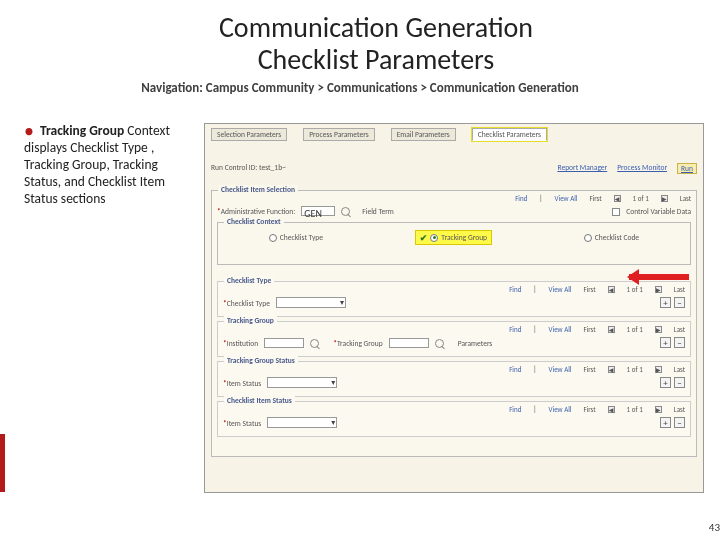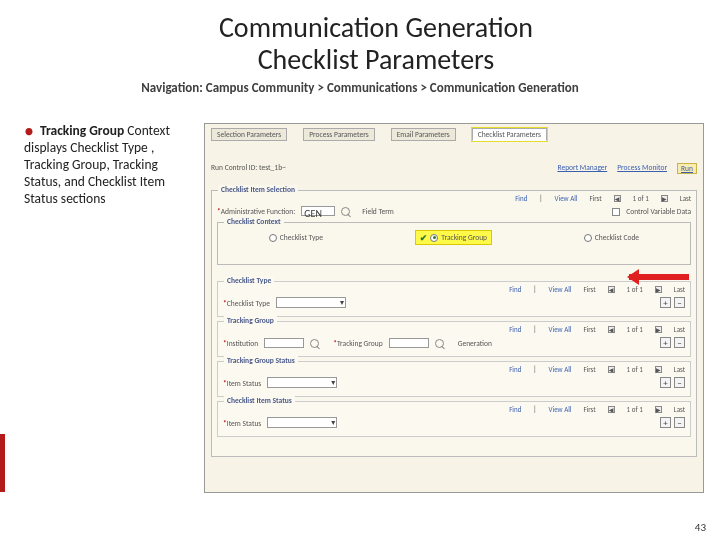--- a/index.html
+++ b/index.html
@@ -211,21 +211,21 @@
   }
   .arrow::before {
     content:"";
     position:absolute;
     left:-10px; top:-5px;
     border: 8px solid transparent;
     border-right: 12px solid #e02020;
   }
   .pagenum {
     position:absolute;
-    bottom: 6px; right: 14px;
+    bottom: 6px; right: 0;
     font-size: 11px;
     color: #333;
   }
   .accent {
     position:absolute;
     left:0; bottom:48px;
     width:5px; height:58px;
     background:#b31b1b;
   }
 </style>
@@ -343,21 +343,21 @@
           <span class="navarrow">▶</span>
           <span class="plain">Last</span>
         </div>
         <div class="row">
           <span class="label req">Institution</span>
           <span class="inp" style="width:40px"></span>
           <span class="mag"></span>
           <span class="label req" style="margin-left:8px">Tracking Group</span>
           <span class="inp" style="width:40px"></span>
           <span class="mag"></span>
-          <span class="label" style="margin-left:8px">Generation</span>
+          <span class="label" style="margin-left:8px">Parameters</span>
           <span style="flex:1"></span>
           <div class="plusminus">
             <span class="pm">+</span>
             <span class="pm">−</span>
           </div>
         </div>
       </div>
 
       <div class="sub">
         <div class="sub-title">Tracking Group Status</div>

